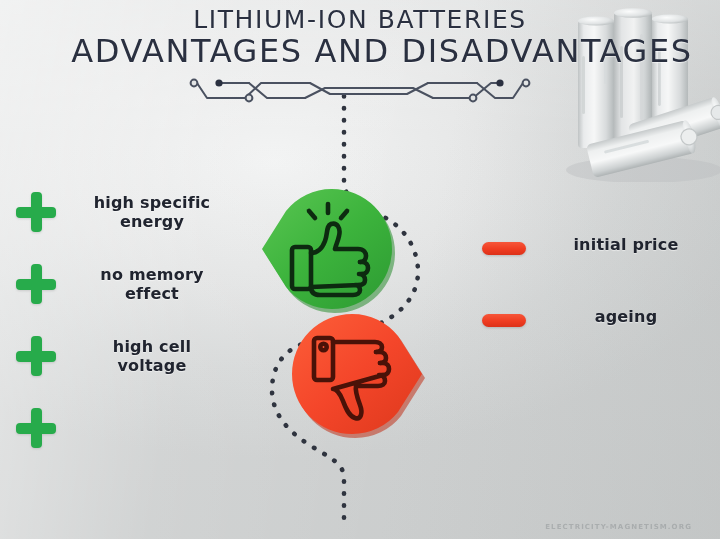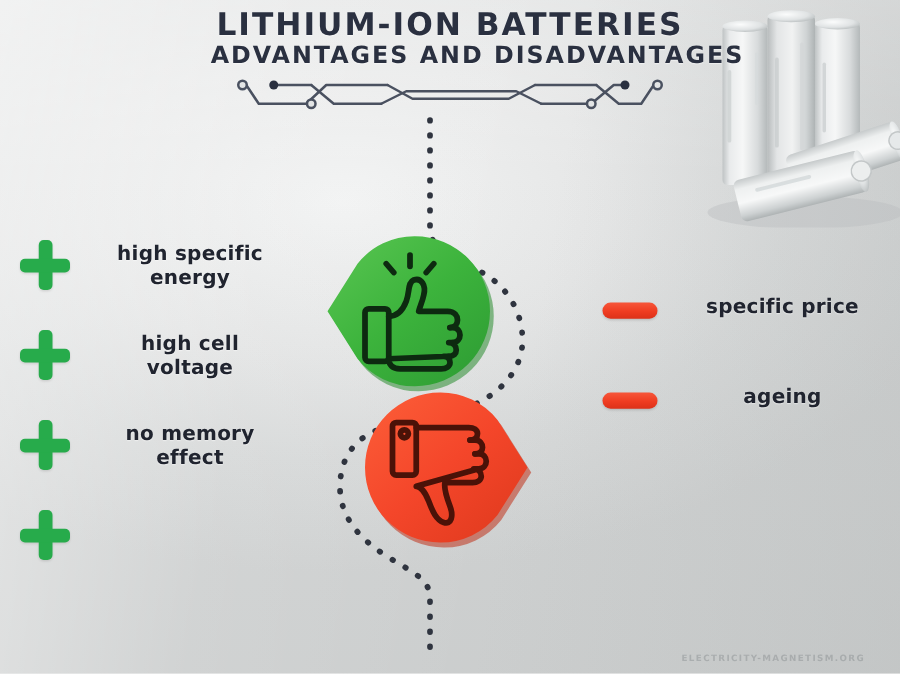--- a/index.html
+++ b/index.html
@@ -37,28 +37,28 @@
   #title-block {
     position: absolute;
     top: 6px;
     left: 0;
     width: 720px;
     text-align: center;
     z-index: 6;
   }
   .title-line {
     color: #2a3040;
-    font-weight: bold;
+    font-weight: normal;
     letter-spacing: 1.6px;
     line-height: 1.12;
     text-transform: uppercase;
     text-shadow: 0 1px 1px rgba(255,255,255,0.55);
   }
   #title-line-1 { font-size: 25px; }
-  #title-line-2 { font-size: 19px; margin-left: 44px; }
+  #title-line-2 { font-size: 32px; margin-left: 44px; }
 
   #circuit-decor {
     display: block;
     margin: 4px auto 0;
   }
 
   
   #battery-photo {
     position: absolute;
     top: -6px;
@@ -410,48 +410,48 @@
         <div class="plus-icon"></div>
       </div>
       <div class="label label-pro" style="white-space: pre-line;">high specific
 energy</div>
     </div>
 
     <div class="row row-pro">
       <div class="marker-cell">
         <div class="plus-icon"></div>
       </div>
+      <div class="label label-pro" style="white-space: pre-line;">no memory
+effect</div>
+    </div>
+
+    <div class="row row-pro">
+      <div class="marker-cell">
+        <div class="plus-icon"></div>
+      </div>
       <div class="label label-pro" style="white-space: pre-line;">high cell
 voltage</div>
     </div>
 
     <div class="row row-pro">
       <div class="marker-cell">
         <div class="plus-icon"></div>
       </div>
-      <div class="label label-pro" style="white-space: pre-line;">no memory
-effect</div>
-    </div>
-
-    <div class="row row-pro">
-      <div class="marker-cell">
-        <div class="plus-icon"></div>
-      </div>
     </div>
 
   </div>
 
   <div id="cons-list">
 
 
     <div class="row row-con">
       <div class="marker-cell">
         <div class="minus-icon"></div>
       </div>
-      <div class="label label-con" style="white-space: pre-line;">specific price</div>
+      <div class="label label-con" style="white-space: pre-line;">initial price</div>
     </div>
 
     <div class="row row-con">
       <div class="marker-cell">
         <div class="minus-icon"></div>
       </div>
       <div class="label label-con" style="white-space: pre-line;">ageing</div>
     </div>
 
   </div>

